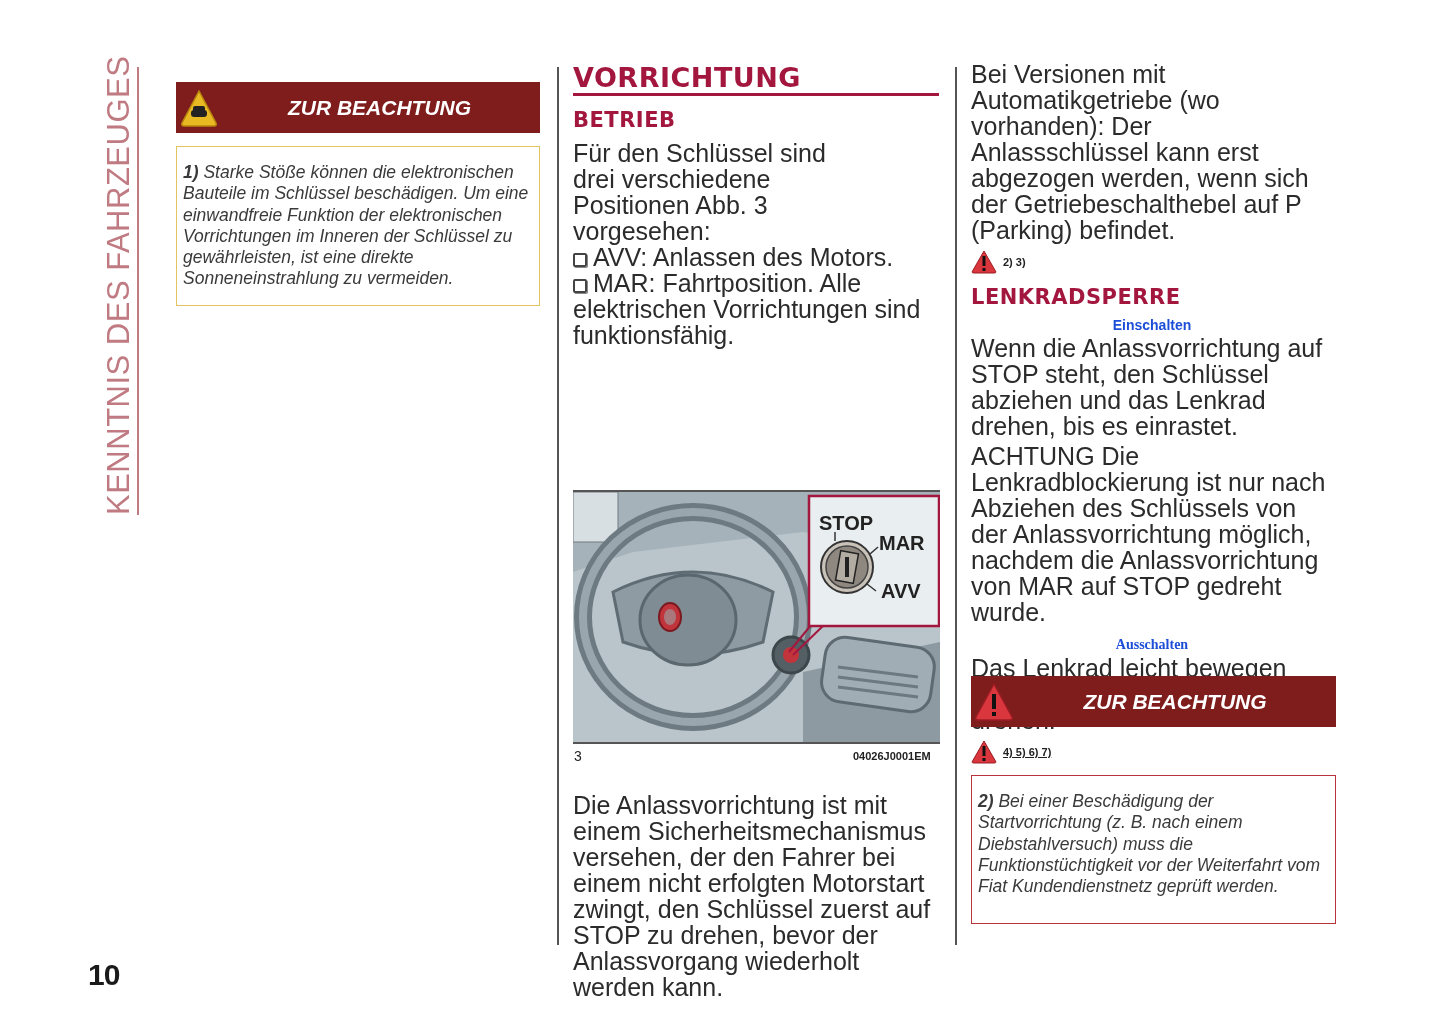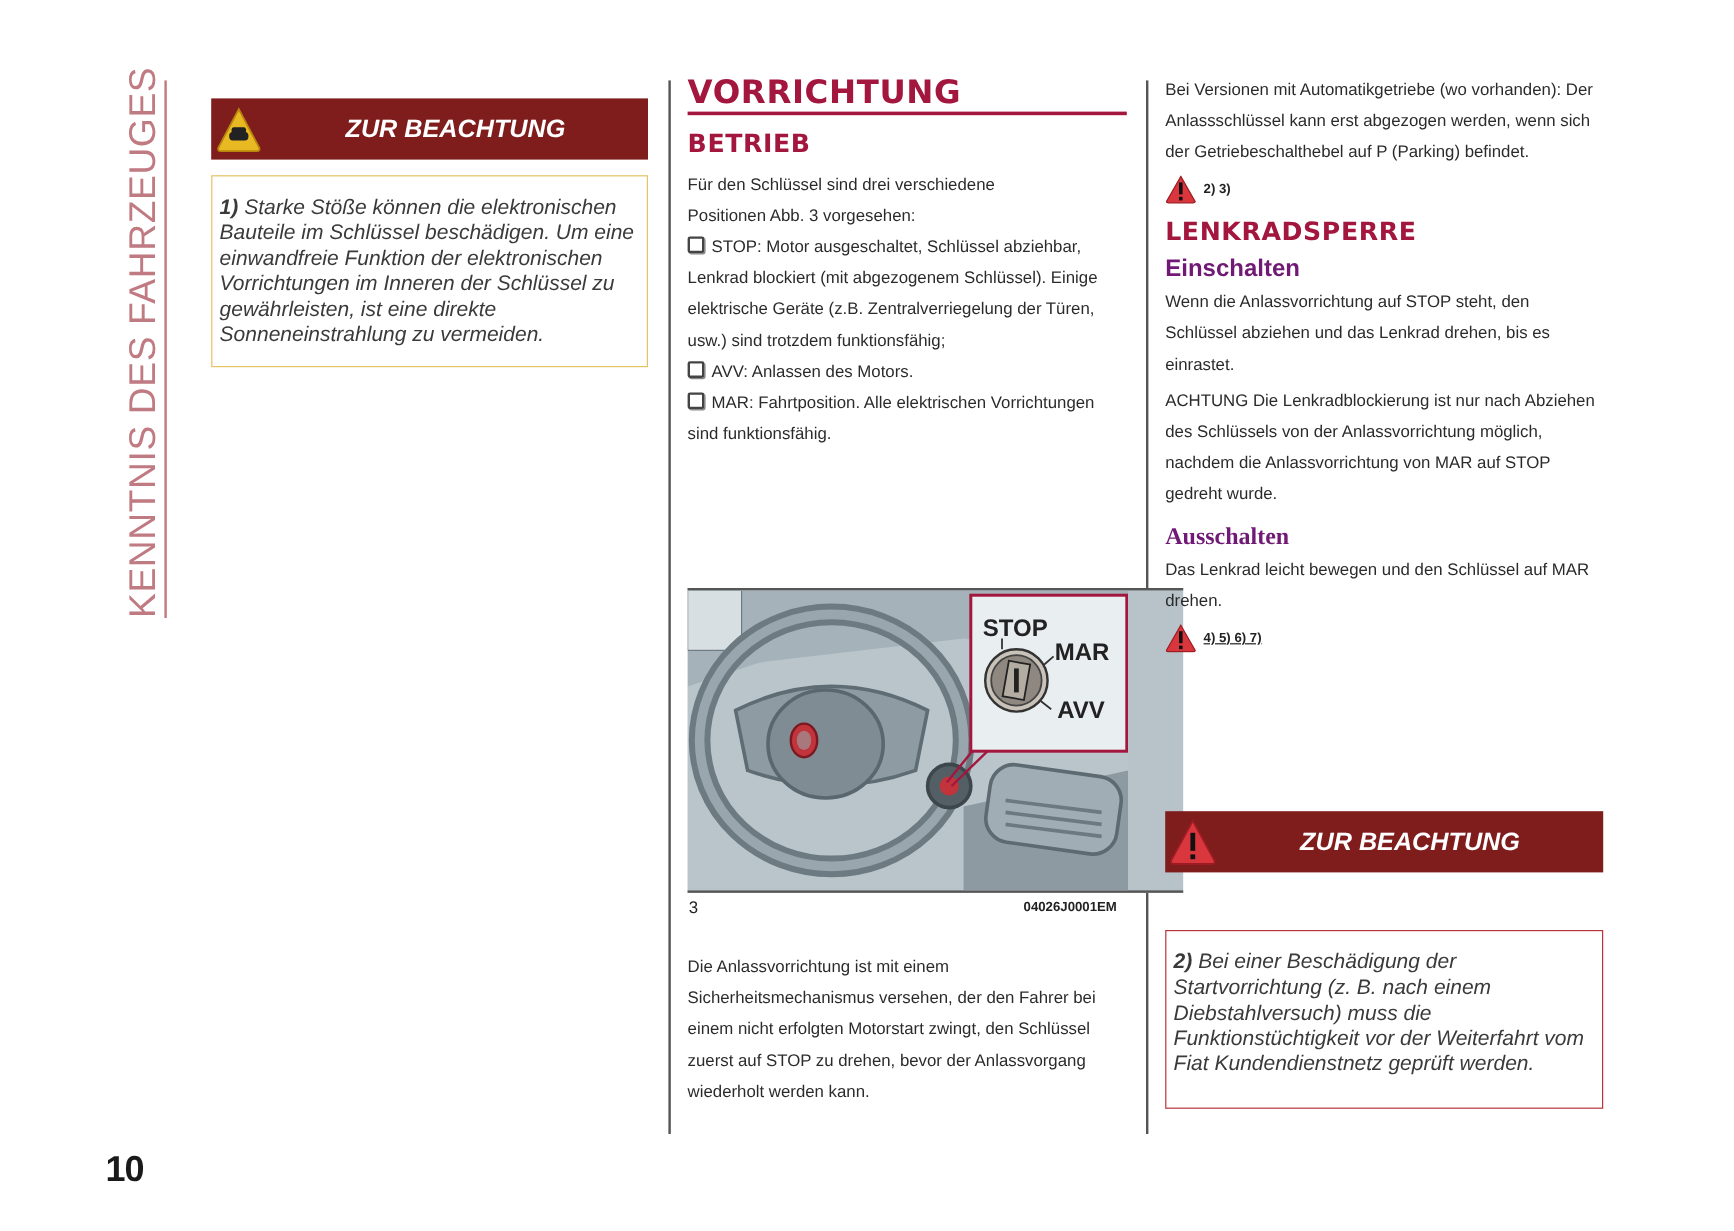--- a/index.html
+++ b/index.html
@@ -19,29 +19,29 @@
   
   .note-head { position:absolute; background:#7f1d1d; display:flex; align-items:center; }
   .note-head .label { color:#fff; font-weight:bold; font-style:italic; font-size:21px; flex:1; text-align:center; }
   .note-head .icon { width:40px; height:40px; margin-left:3px; }
   .note-body { position:absolute; box-sizing:border-box; font-style:italic; font-size:17.5px; line-height:21.3px; color:#3a3a3a; }
   .note-body b { font-weight:bold; }
 
   
   .h1 { font-family:"DejaVu Sans", sans-serif; font-weight:bold; color:#a3173f; font-size:27px; line-height:27px; letter-spacing:0.5px; }
   .h2 { font-family:"DejaVu Sans", sans-serif; font-weight:bold; color:#a3173f; font-size:21px; letter-spacing:0.5px; }
-  .h3 { font-weight:bold; color:#701a75; font-size:20px; }
-  .body-text { font-size:14px; line-height:26px; color:#2b2b2b; }
+  .h3 { font-weight:bold; color:#1d4ed8; font-size:14px;text-align:center; }
+  .body-text { font-size:25px; line-height:26px; color:#2b2b2b; }
   .bullet { display:inline-block; width:14px; height:14px; border:2.5px solid #444; border-radius:2px; box-sizing:border-box; margin-right:6px; vertical-align:-1px; box-shadow:1px 1px 0 #888;}
 
   .refs { display:flex; align-items:center; font-size:11px; font-weight:bold; color:#222; }
   .refs svg { margin-right:6px; }
 
   
-  .figure { position:absolute; left:573px; top:490px; width:413px; height:250px; border-top:2px solid #555; border-bottom:2px solid #555; overflow:hidden; background:#b7c3c9; }
+  .figure { position:absolute; left:573px; top:490px; width:367px; height:250px; border-top:2px solid #555; border-bottom:2px solid #555; overflow:hidden; background:#b7c3c9; }
   .fig-caption-num { position:absolute; left:574px; top:748px; font-size:14px; color:#222; }
   .fig-caption-code { position:absolute; left:853px; top:750px; font-size:11px; font-weight:bold; color:#222; }
 </style>
 </head>
 <body>
 
 <div class="side-title">KENNTNIS DES FAHRZEUGES</div>
 <div class="side-rule"></div>
 <div class="page-num">10</div>
 
@@ -62,21 +62,20 @@
 </div>
 
 <div class="abs" style="left:573px; top:64px; width:366px;">
   <div class="h1">VORRICHTUNG</div>
   <div style="height:3px; background:#a3173f; margin-top:2px;"></div>
   <div class="h2" style="margin-top:12px;">BETRIEB</div>
   <div class="body-text" style="margin-top:8px; width:260px;">
     <span>Für den Schlüssel sind drei verschiedene Positionen Abb. 3 vorgesehen:</span>
   </div>
   <div class="body-text" style="width:368px;">
-    <div><span class="bullet"></span><span>STOP: Motor ausgeschaltet, Schlüssel abziehbar, Lenkrad blockiert (mit abgezogenem Schlüssel). Einige elektrische Geräte (z.B. Zentralverriegelung der Türen, usw.) sind trotzdem funktionsfähig;</span></div>
     <div><span class="bullet"></span><span>AVV: Anlassen des Motors.</span></div>
     <div><span class="bullet"></span><span>MAR: Fahrtposition. Alle elektrischen Vorrichtungen sind funktionsfähig.</span></div>
   </div>
 </div>
 
 <div class="figure">
   <svg width="367" height="250" viewBox="0 0 367 250">
     <rect width="367" height="250" fill="#b9c5cb"></rect>
     <path d="M0 0 L367 0 L367 60 L230 40 L60 60 L0 80 Z" fill="#a5b2b9"></path>
     <rect x="0" y="0" width="45" height="50" fill="#d8dfe2" stroke="#6e7b82"></rect>

